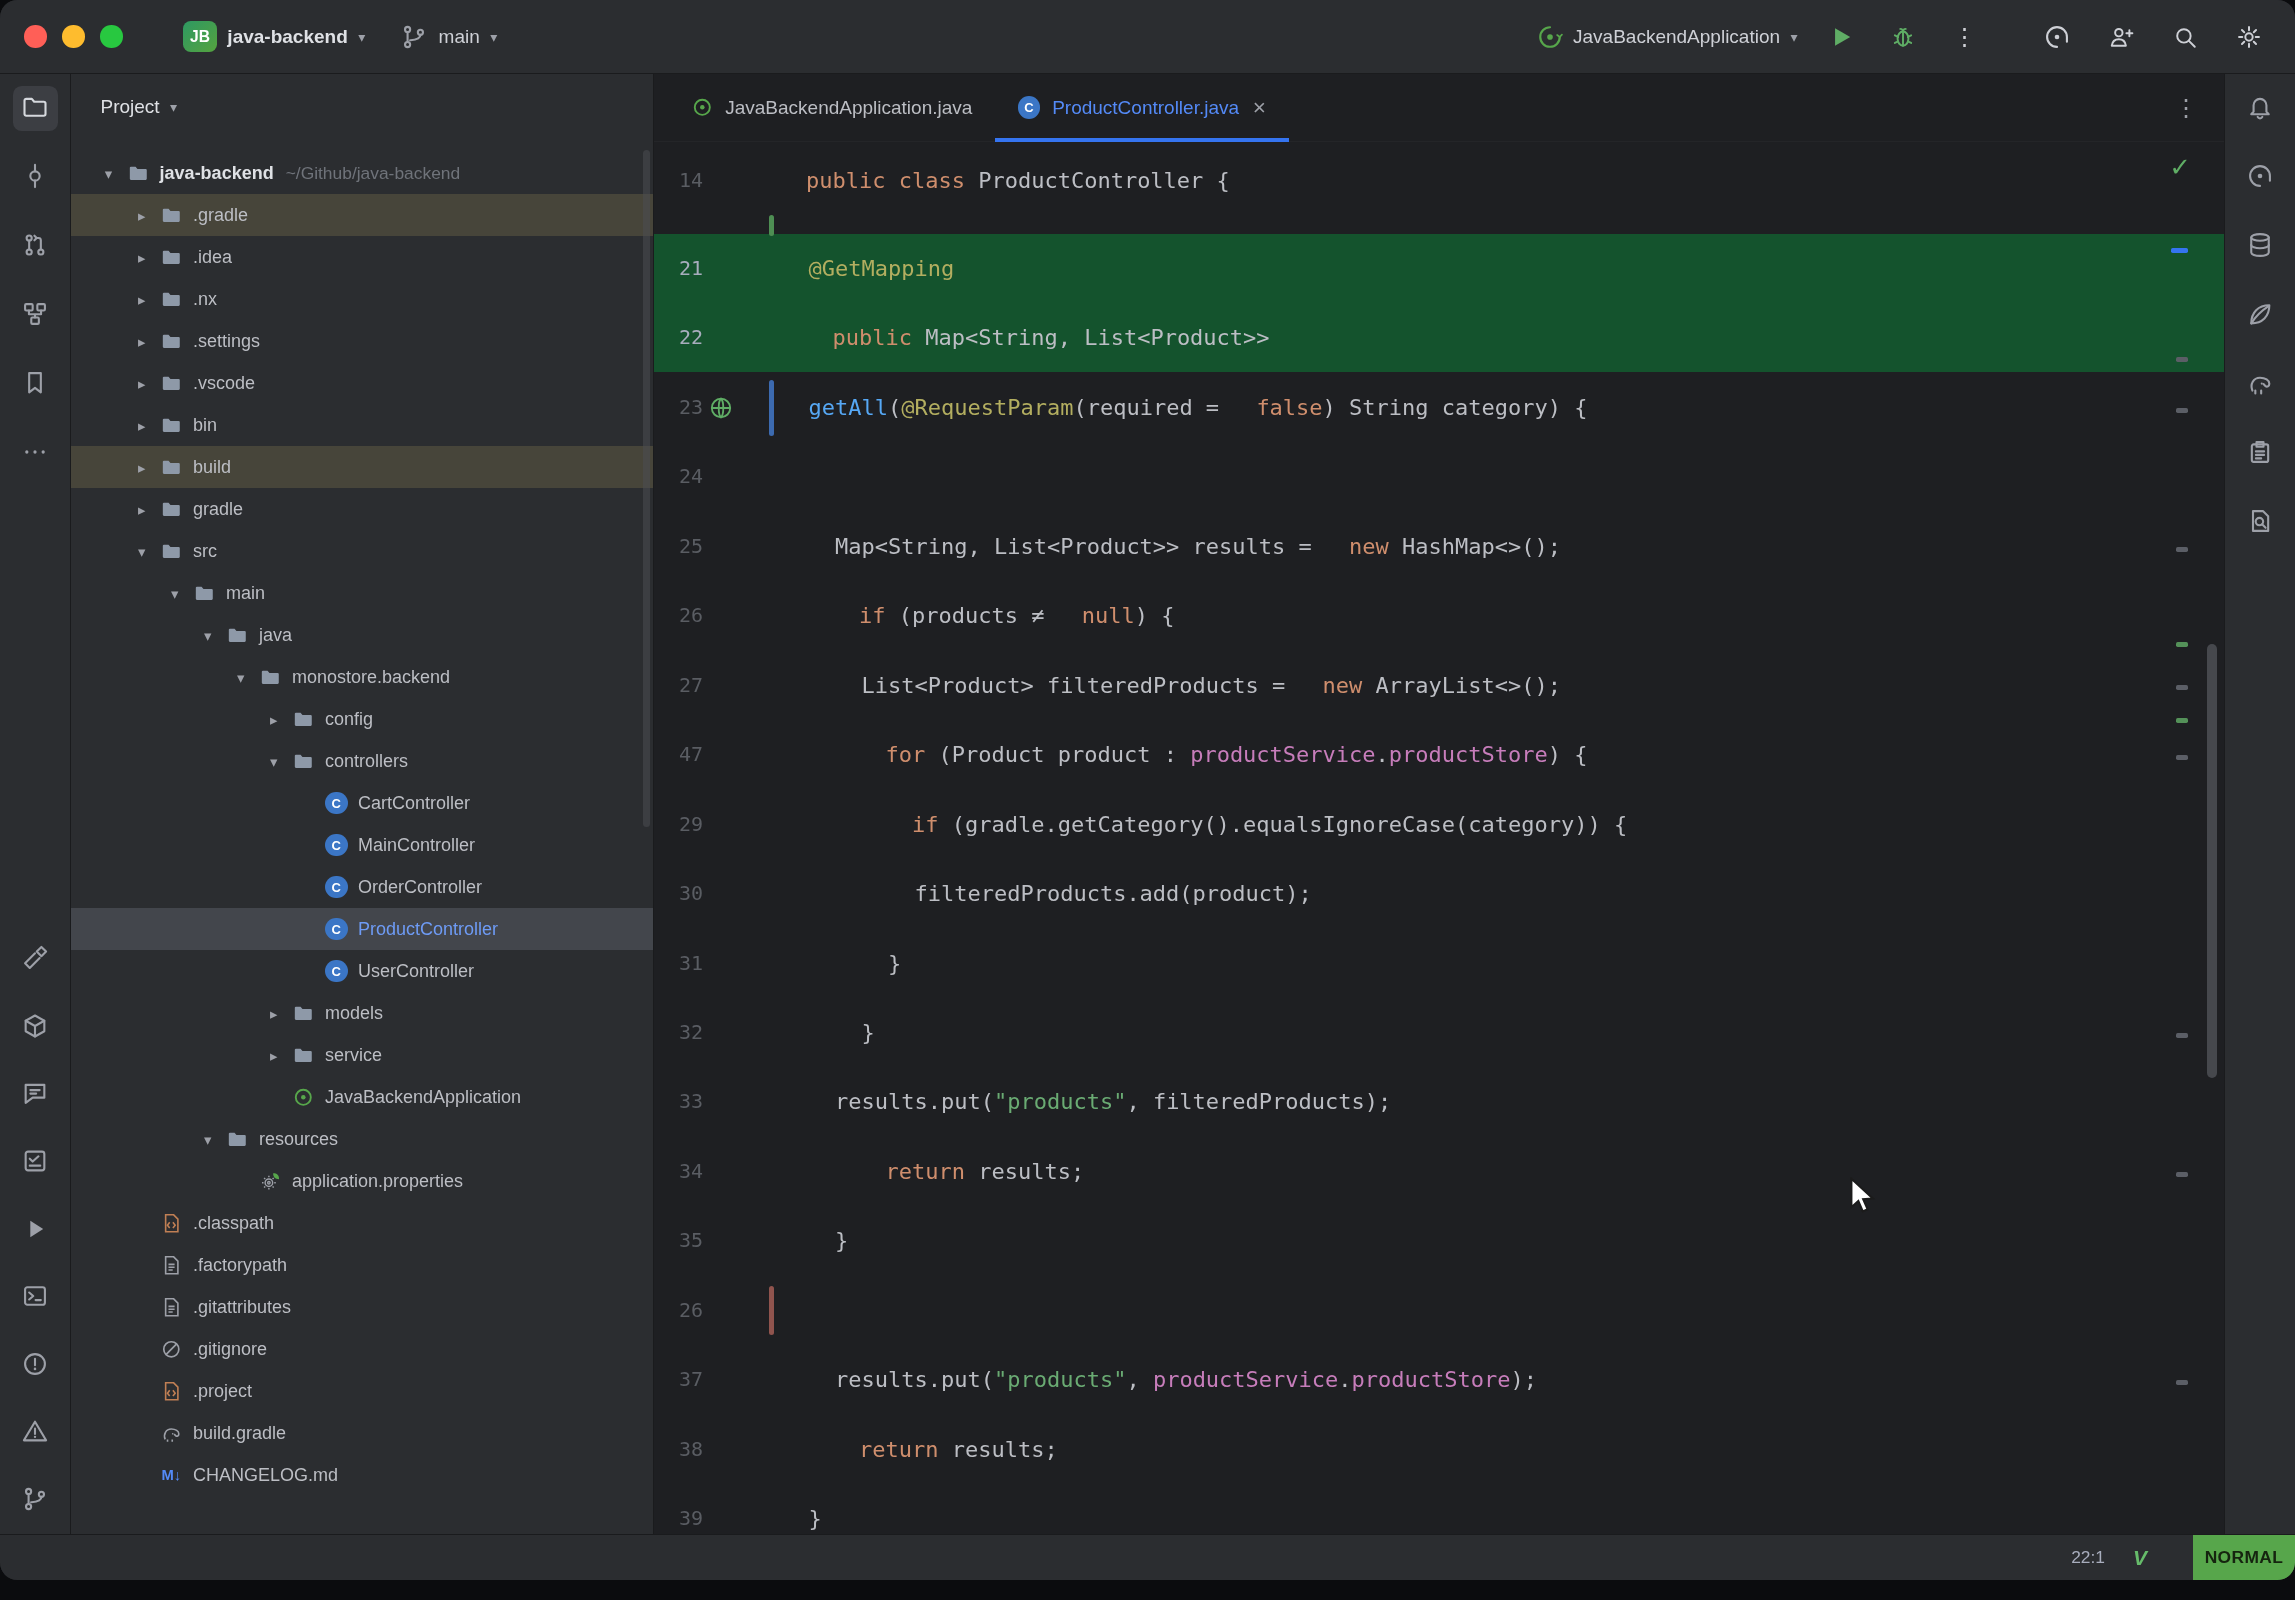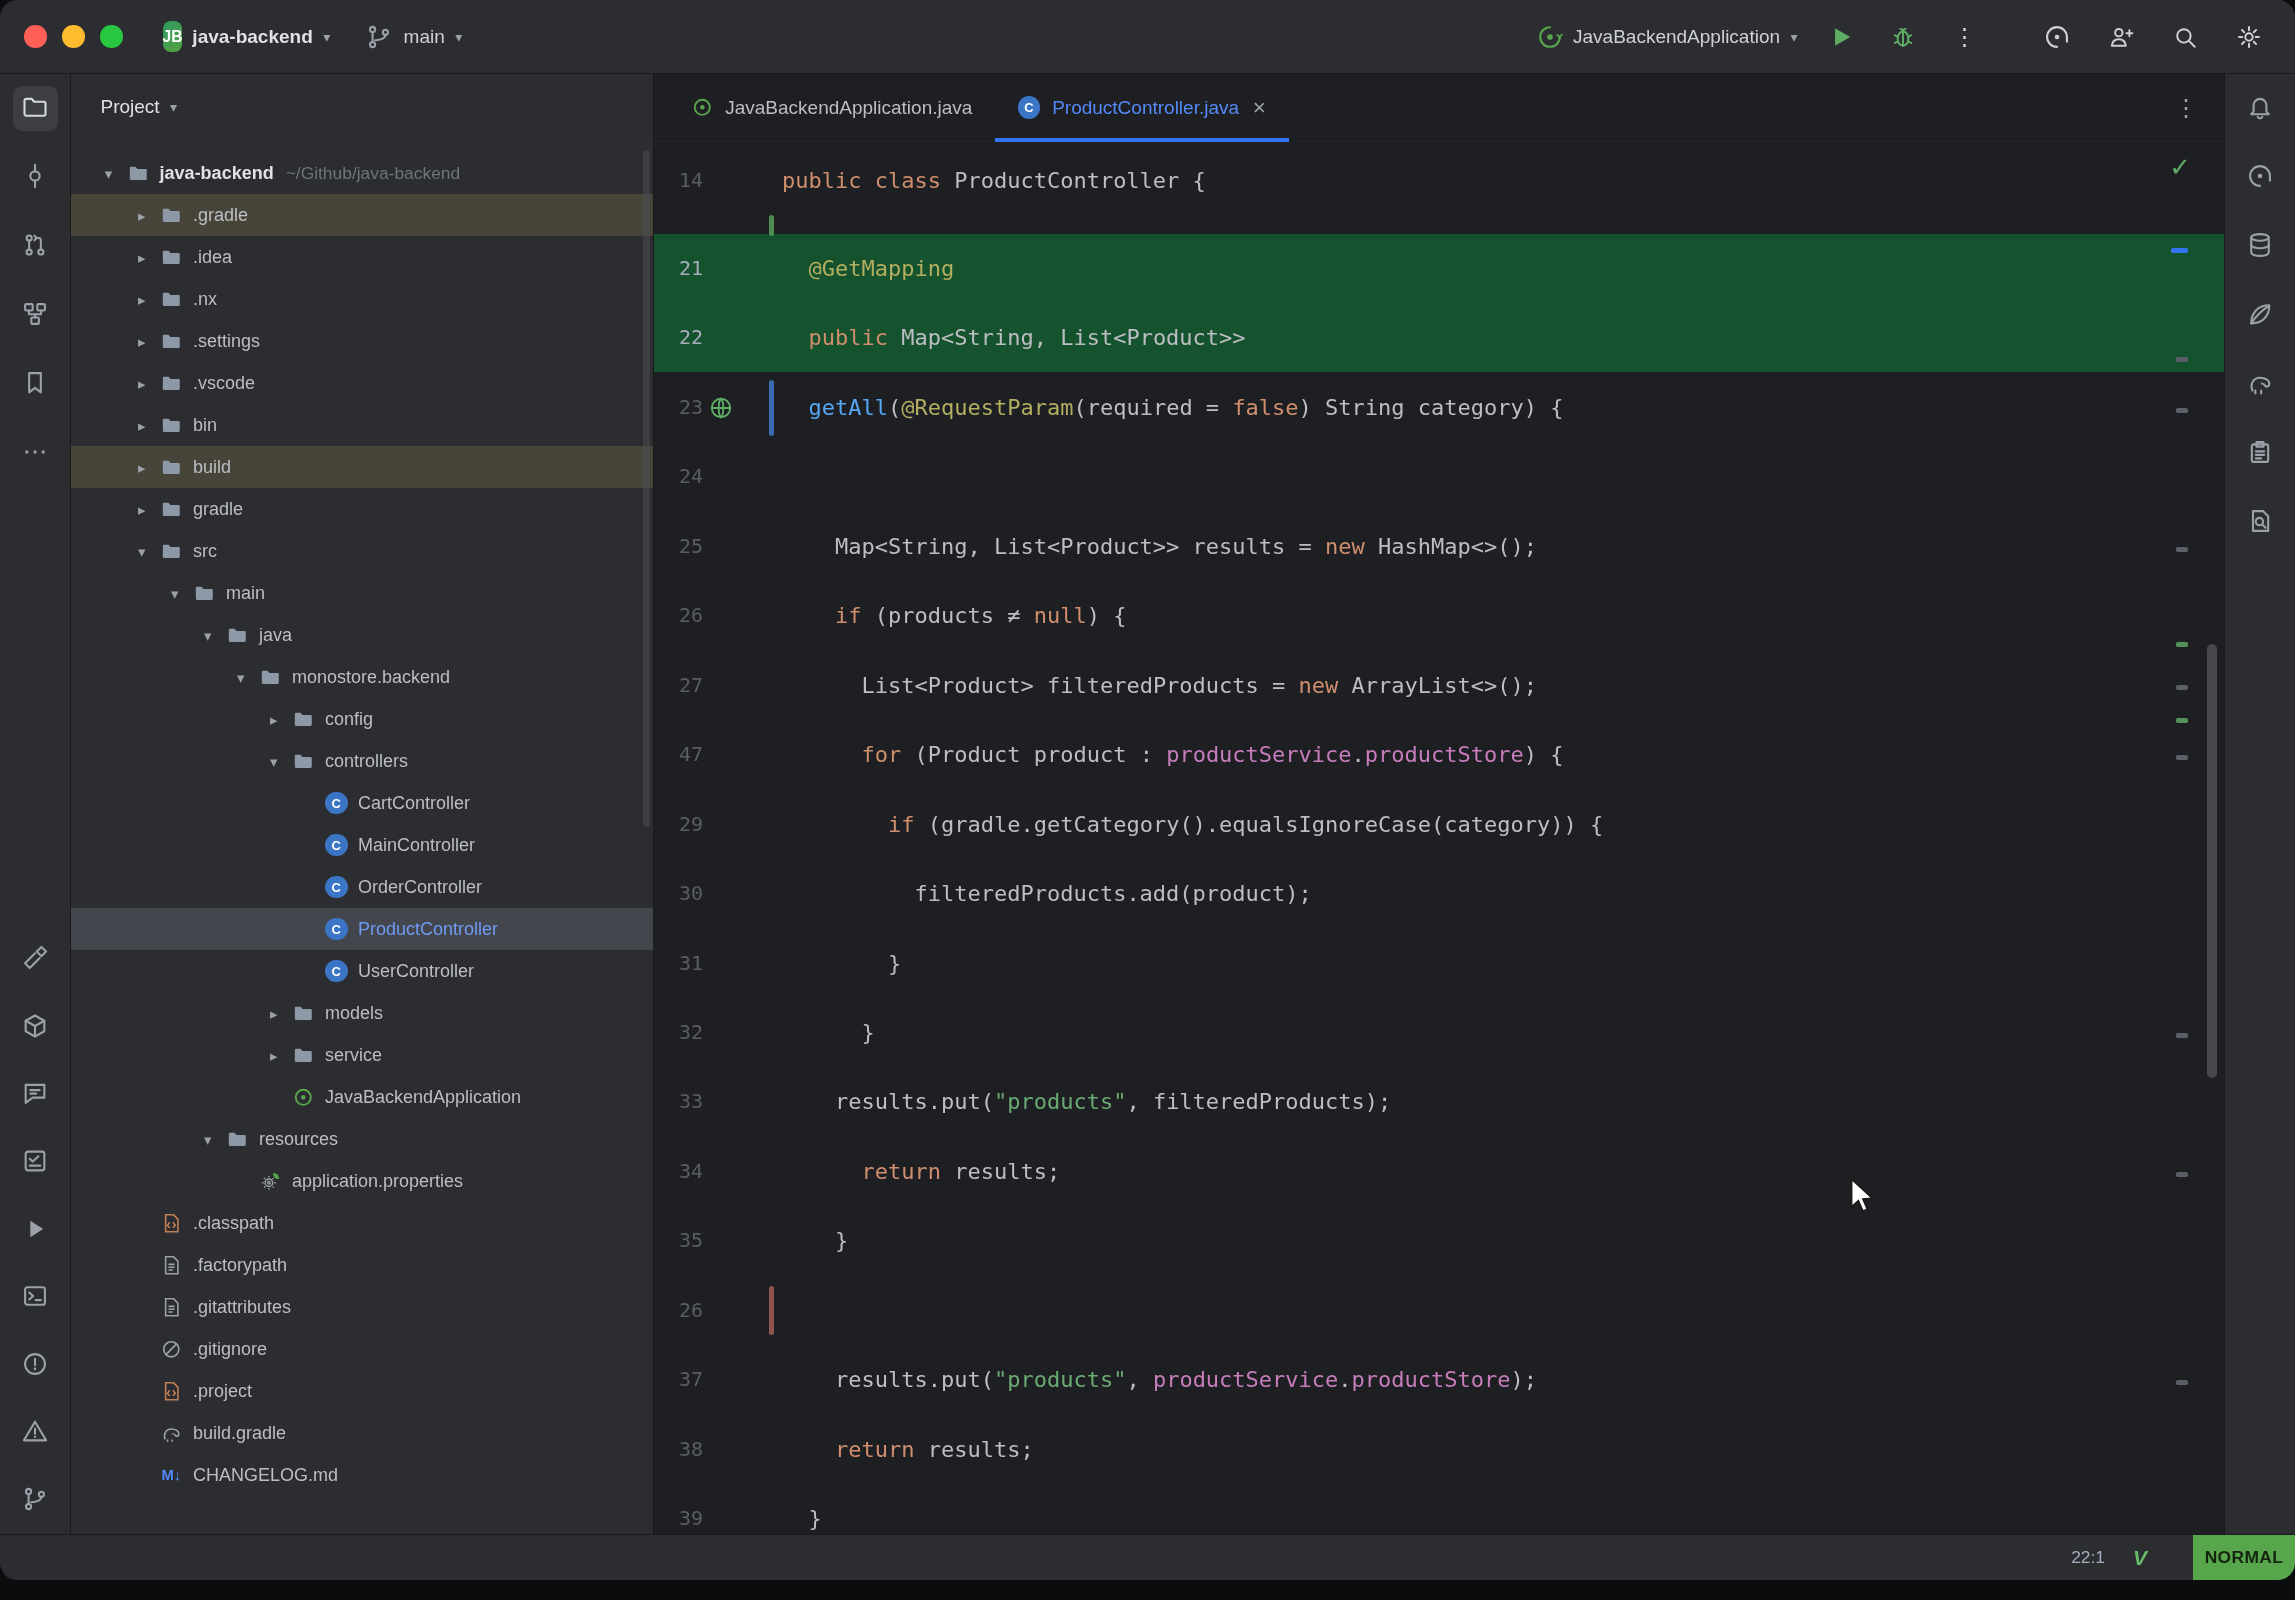--- a/index.html
+++ b/index.html
@@ -4,21 +4,21 @@
 <style>
   html,body{margin:0;padding:0;overflow:hidden;}
   body{width:2295px;height:1601px;background:#0B0C0E;font-family:"Liberation Sans","DejaVu Sans",sans-serif;position:relative;}
   .window{position:absolute;left:0;top:0;width:2295px;height:1580px;background:#1E1F22;border-radius:17.4px;overflow:hidden;}
 
   
   .titlebar{height:73px;background:#2B2D30;display:flex;align-items:center;border-bottom:0.9px solid #1A1B1D;}
   .traffic{display:flex;gap:15.6px;margin-left:24px;}
   .tl-dot{width:22.6px;height:22.6px;border-radius:50%;display:inline-block;}
   .tl-red{background:#FF5F57}.tl-yellow{background:#FEBC2E}.tl-green{background:#28C840}
-  .jb-badge{width:19px;height:31px;border-radius:7.8px;background:linear-gradient(135deg,#2E9962,#55A33F);color:#fff;font-size:15.6px;font-weight:bold;display:flex;align-items:center;justify-content:center;flex:none;}
+  .jb-badge{width:34px;height:31px;border-radius:7.8px;background:linear-gradient(135deg,#2E9962,#55A33F);color:#fff;font-size:15.6px;font-weight:bold;display:flex;align-items:center;justify-content:center;flex:none;margin-left:20px;}
   .tb-group{display:flex;align-items:center;gap:10.4px;margin-left:40px;color:#CED0D6;font-size:19px;}
   .tb-group.branch{margin-left:35px;}
   .tb-label.strong{font-weight:bold;color:#DFE1E5;}
   .chev{color:#9DA0A8;font-size:14px;}
   .tb-ic{color:#9DA0A8;display:flex;align-items:center;}
   .run-group{margin-left:auto;display:flex;align-items:center;gap:24px;}
   .run-group .tb-group{margin-left:0;}
   .tb-btn{display:flex;align-items:center;justify-content:center;width:38px;height:38px;border-radius:7px;color:#CED0D6;}
   .right-icons{display:flex;align-items:center;gap:31px;margin:0 29.5px 0 57px;color:#CED0D6;}
   .right-icons .tb-btn{width:33px;height:33px;}
@@ -60,21 +60,21 @@
   .tab.active::after{content:"";position:absolute;left:0;right:0;bottom:-0.9px;height:3.5px;background:var(--accent);}
   .tab .ti{width:auto;}
   .tab-x{color:#9DA0A8;font-size:22.6px;margin-left:1.7px;}
   .tab-more{position:absolute;right:26px;top:50%;transform:translateY(-50%);color:#9DA0A8;font-size:24px;}
   .code-area{position:absolute;top:68px;bottom:0;left:0;right:0;overflow:hidden;font-family:"DejaVu Sans Mono",monospace;font-size:22px;}
   .code-line{position:absolute;left:0;right:0;height:69px;}
   .code-line.current{background:#14532d;}
   .ln{position:absolute;left:0;top:0;width:49px;height:69px;line-height:69px;text-align:right;color:#5A5D63;font-size:20px;}
   .code-line.current .ln{color:#A8ADBD;}
   .ct{position:absolute;left:128px;top:0;height:69px;line-height:69px;white-space:pre;color:var(--text);}
-  .seg-kw{color:var(--keyword);} .seg-ann{color:var(--annotation);} .seg-str{color:var(--string);}
+  .seg-kw{color:var(--keyword);margin-left:24px;} .seg-ann{color:var(--annotation);} .seg-str{color:var(--string);}
   .seg-fld{color:var(--field);} .seg-mtd{color:var(--method);} .seg-def{color:var(--text);}
   .vcs{position:absolute;left:115px;width:5.2px;border-radius:2.6px;}
   .gutter-globe{position:absolute;left:54px;}
   .stripe{position:absolute;right:36px;width:12px;height:5.2px;border-radius:1.7px;}
   .ed-scroll{position:absolute;right:7px;width:10.4px;top:502px;height:434px;background:#46484D;border-radius:5.2px;}
   .ed-check{position:absolute;right:33px;top:10.4px;color:#5FAD65;font-size:26px;font-weight:bold;font-family:"DejaVu Sans",sans-serif;}
 
   
   .statusbar{position:absolute;left:0;right:0;bottom:0;height:45px;background:#2B2D30;border-top:0.9px solid #1A1B1D;display:flex;align-items:center;justify-content:flex-end;gap:28px;padding-right:148px;color:#A8ADBD;font-size:17.4px;}
   .vim-v{color:#66BB6A;font-weight:bold;font-size:21px;font-style:italic;}

